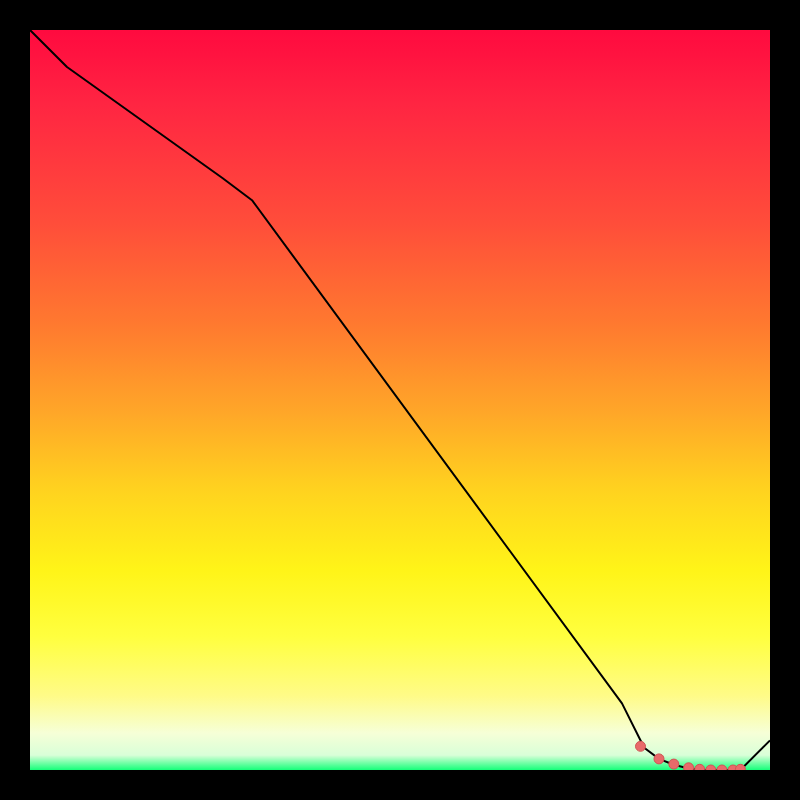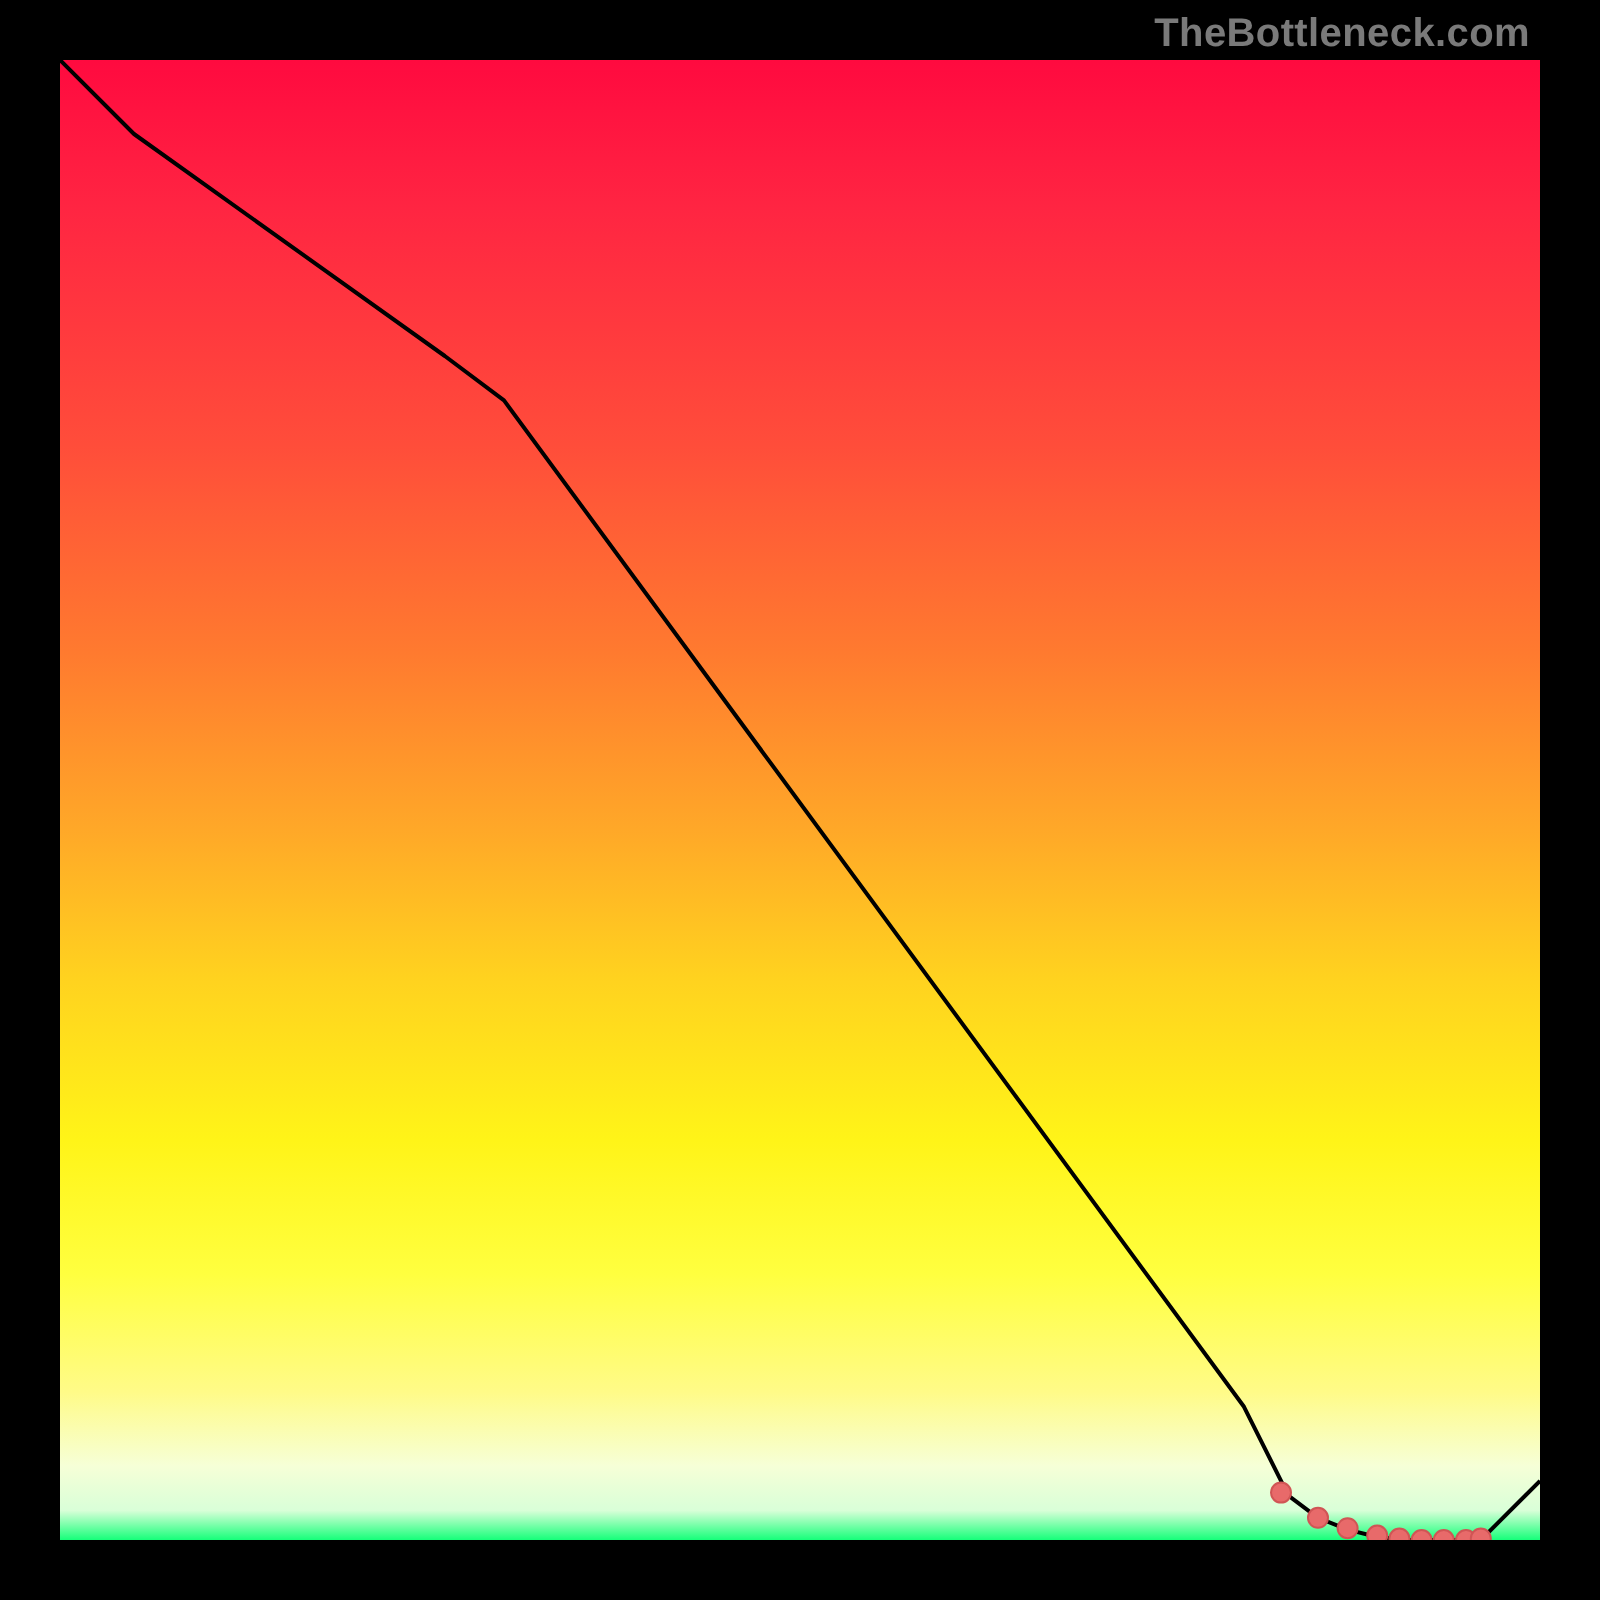--- a/index.html
+++ b/index.html
@@ -58,21 +58,20 @@
     color: #7a7a7a;
     letter-spacing: 0.2px;
     user-select: none;
   }
 </style>
 </head>
 <body>
 
 <div class="stage">
 
-  <div class="watermark">TheBottleneck.com</div>
 
   <div class="plot-frame">
     <div class="gradient"></div>
     <svg class="overlay" viewBox="0 0 740 740" preserveAspectRatio="none">
       <path id="curve-path" fill="none" stroke="#000000" stroke-width="2" stroke-linejoin="round" d="M0.0 0.0 L37.0 37.0 L192.4 148.0 L222.0 170.2 L592.0 673.4 L614.2 717.8 L629.0 728.9 L643.8 734.8 L658.6 738.5 L673.4 740.0 L688.2 740.0 L703.0 740.0 L710.4 740.0 L740.0 710.4"></path>
       <g id="markers-group">
           <circle cx="610.5" cy="716.3" r="5" fill="#e86a6a" stroke="#d05555" stroke-width="1"></circle>
           <circle cx="629.0" cy="728.9" r="5" fill="#e86a6a" stroke="#d05555" stroke-width="1"></circle>
           <circle cx="643.8" cy="734.1" r="5" fill="#e86a6a" stroke="#d05555" stroke-width="1"></circle>
           <circle cx="658.6" cy="737.8" r="5" fill="#e86a6a" stroke="#d05555" stroke-width="1"></circle>

